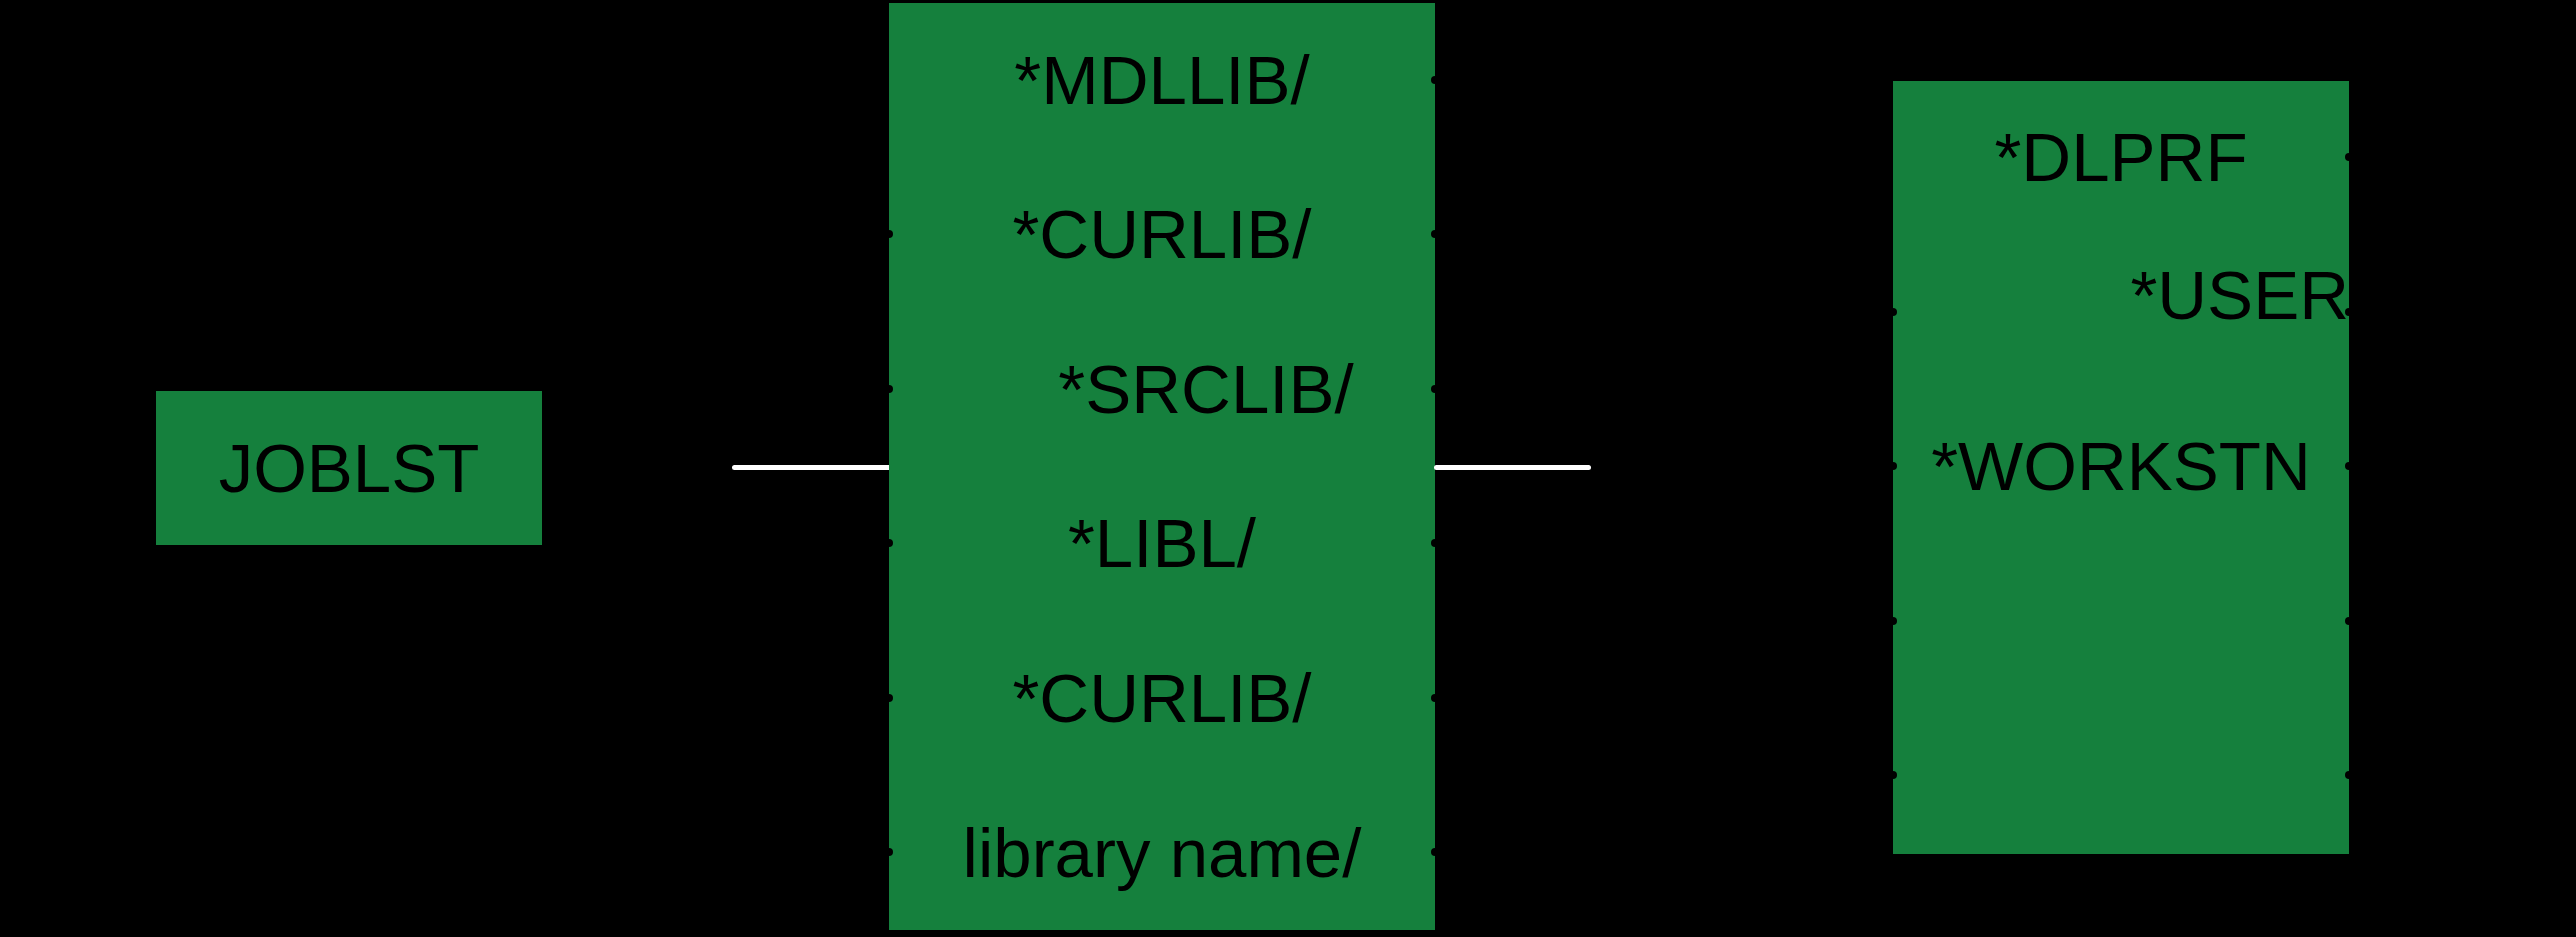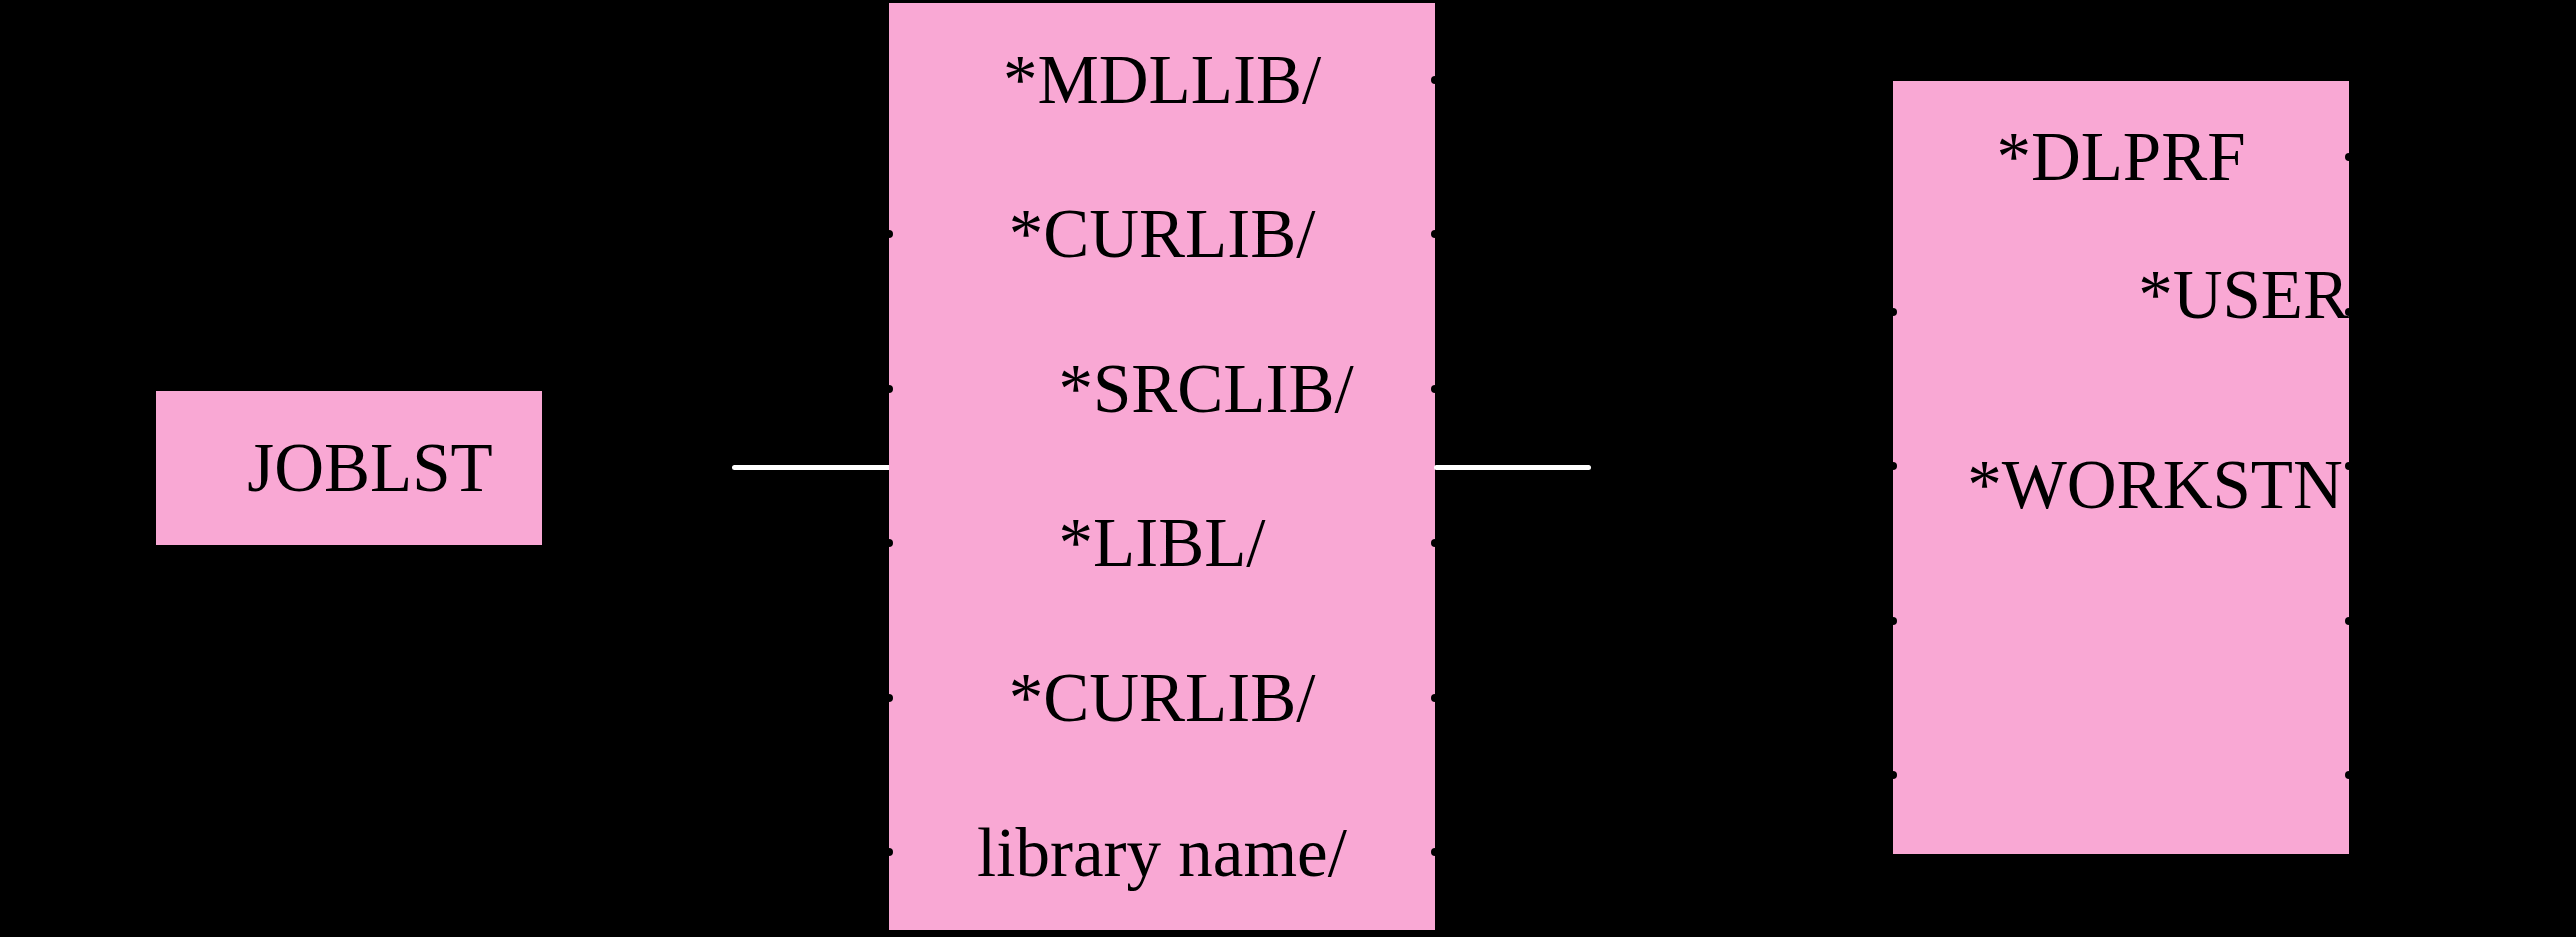--- a/index.html
+++ b/index.html
@@ -10,22 +10,21 @@
   #canvas {
     position: relative;
     width: 3941px;
     height: 937px;
     background: #000000;
     overflow: hidden;
     font-family: "Liberation Sans", sans-serif;
   }
   .box {
     position: absolute;
-    background: #f9a8d4;
-    font-family: Liberation Serif, serif;
+    background: #15803d;
   }
   .label {
     position: absolute;
     left: 0;
     width: 100%;
     text-align: center;
     transform: translateY(-50%);
     color: #000000;
     font-size: 69px;
     line-height: 1;
@@ -35,21 +34,20 @@
     position: absolute;
     left: 0;
     top: 50%;
     width: 100%;
     text-align: center;
     transform: translateY(-50%);
     color: #000000;
     font-size: 69px;
     line-height: 1;
     white-space: nowrap;
-    padding-left: 21px;
   }
   .connector {
     position: absolute;
     height: 5.2px;
     background: #ffffff;
     border-radius: 2.6px;
   }
   .tick {
     position: absolute;
     width: 8.2px;
@@ -93,21 +91,21 @@
     <div class="tick right" style="top:691px;"></div>
     <div class="tick right" style="top:845px;"></div>
   </div>
 
   <div class="connector" style="left:1434px; top:465px; width:157px;"></div>
 
   <div class="box" style="left:1893px; top:81px; width:456px; height:773px;">
 
     <div class="label" style="top:76px;">*DLPRF</div>
     <div class="label" style="top:214px;text-align:right;">*USER</div>
-    <div class="label" style="top:404px;margin-left:34px;">*WORKSTN</div>
+    <div class="label" style="top:385px;">*WORKSTN</div>
 
     <div class="tick left" style="top:227px;"></div>
     <div class="tick left" style="top:381px;"></div>
     <div class="tick left" style="top:536px;"></div>
     <div class="tick left" style="top:690px;"></div>
 
     <div class="tick right" style="top:72px;"></div>
     <div class="tick right" style="top:227px;"></div>
     <div class="tick right" style="top:381px;"></div>
     <div class="tick right" style="top:536px;"></div>

